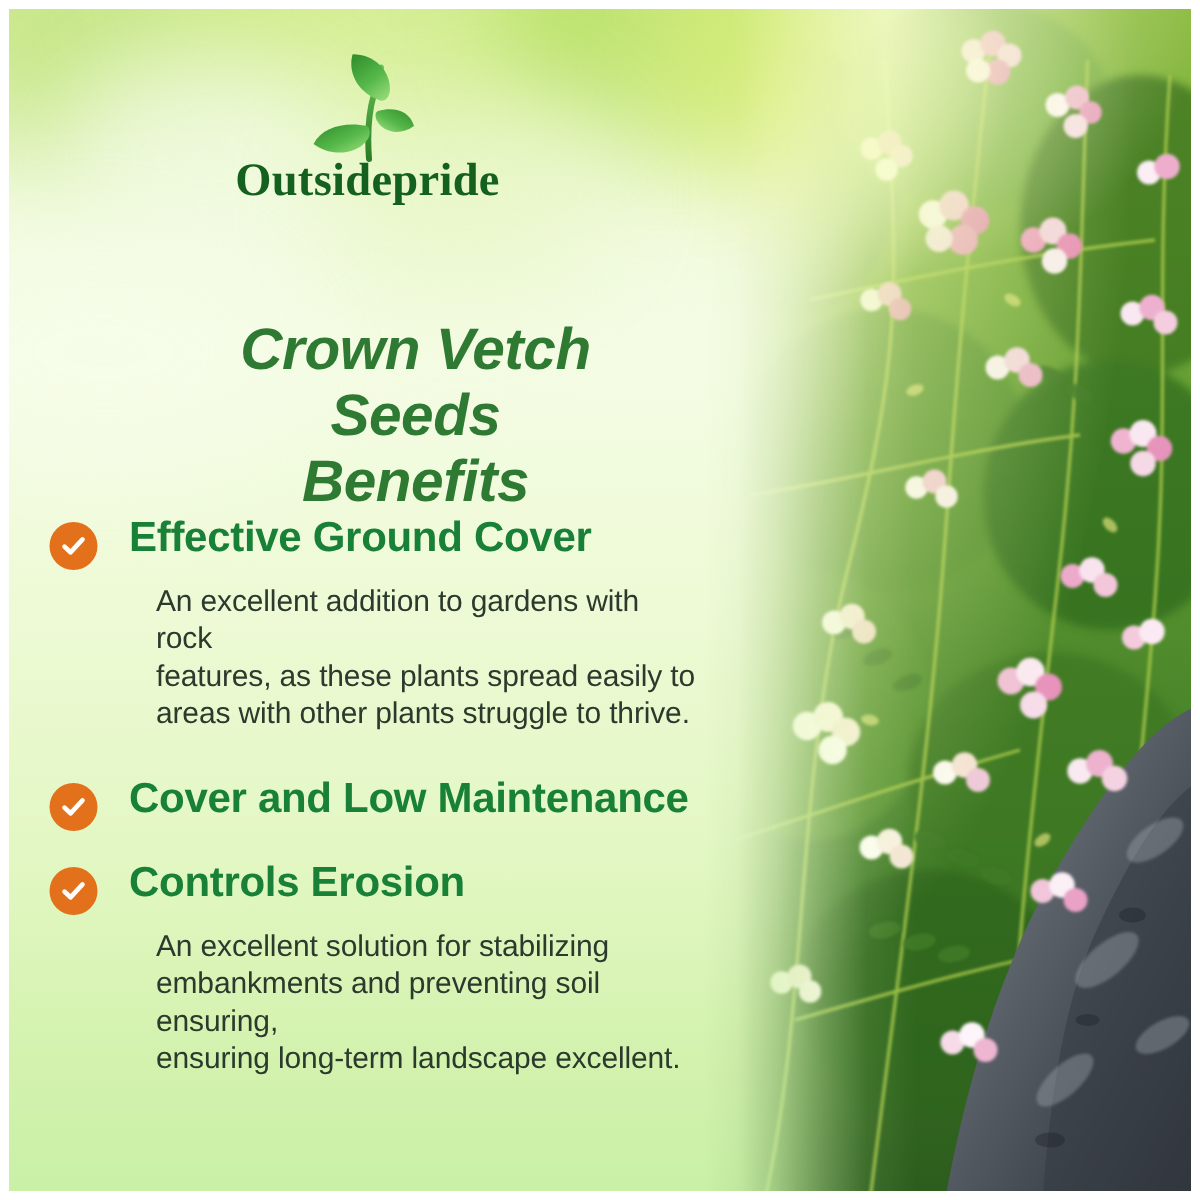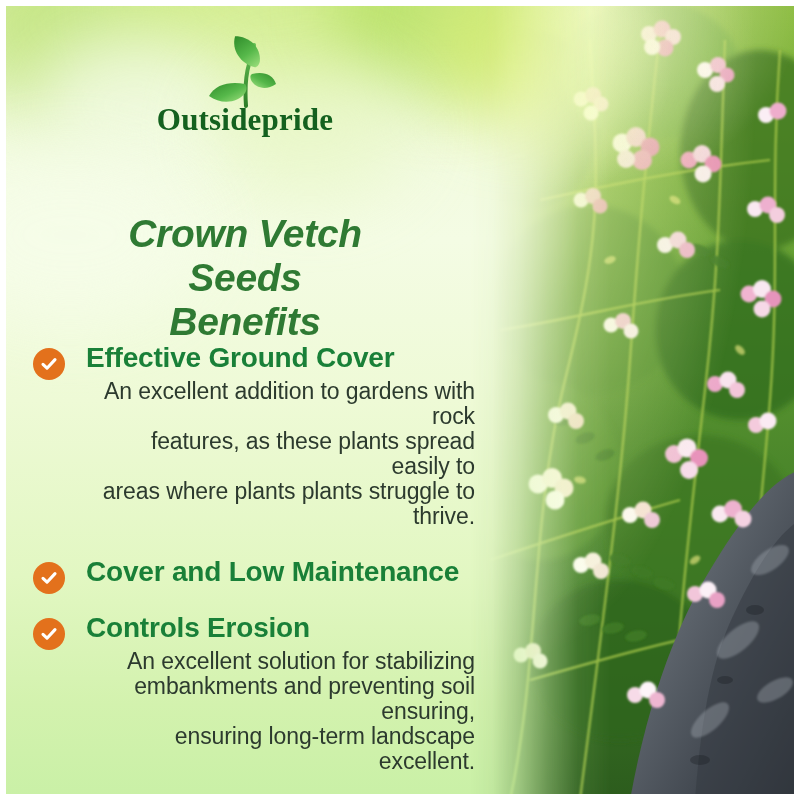--- a/index.html
+++ b/index.html
@@ -131,20 +131,21 @@
     width: 490px;
     z-index: 30;
     text-align: center;
     font-family: "Liberation Sans", sans-serif;
     font-style: italic;
     font-weight: 700;
     font-size: 39px;
     line-height: 44px;
     color: #2f7a33;
     letter-spacing: -0.3px;
+    padding-left: 32px;
   }
   .title .tline { display: block; }
 
   
   .benefits {
     position: absolute;
     left: 33px;
     top: 344px;
     width: 450px;
     z-index: 30;
@@ -175,26 +176,25 @@
     font-weight: 700;
     font-size: 28px;
     line-height: 27px;
     color: #198038;
     margin: 0 0 5px 0;
     letter-spacing: -0.2px;
   }
   .benefit-text {
     font-family: "Liberation Sans", sans-serif;
     font-weight: 400;
-    font-size: 23px;
+    font-size: 20px;
     line-height: 25px;
     color: #2c3a2e;
-    margin: 8px;
+    margin: 18px;
     letter-spacing: -0.1px;
-    text-align: right;
   }
   .benefit-text .bline { display: block; }
 </style>
 </head>
 <body>
 
 <div id="infographic">
 
   <div class="bg-base"></div>
   <div class="bokeh b1"></div>
@@ -489,21 +489,21 @@
     <div class="benefit">
       <span class="check-icon">
         <svg width="18" height="18" viewBox="0 0 18 18" aria-hidden="true">
           <path d="M3 9.4 L7 13.2 L15 4.6" stroke="#ffffff" stroke-width="3.1" fill="none" stroke-linecap="round" stroke-linejoin="round"></path>
         </svg>
       </span>
       <p class="benefit-title">Effective Ground Cover</p>
       <p class="benefit-text">
         <span class="bline">An excellent addition to gardens with rock</span>
         <span class="bline">features, as these plants spread easily to</span>
-        <span class="bline">areas where plants plants struggle to thrive.</span>
+        <span class="bline">areas with other plants struggle to thrive.</span>
       </p>
     </div>
 
     <div class="benefit">
       <span class="check-icon">
         <svg width="18" height="18" viewBox="0 0 18 18" aria-hidden="true">
           <path d="M3 9.4 L7 13.2 L15 4.6" stroke="#ffffff" stroke-width="3.1" fill="none" stroke-linecap="round" stroke-linejoin="round"></path>
         </svg>
       </span>
       <p class="benefit-title">Cover and Low Maintenance</p>

